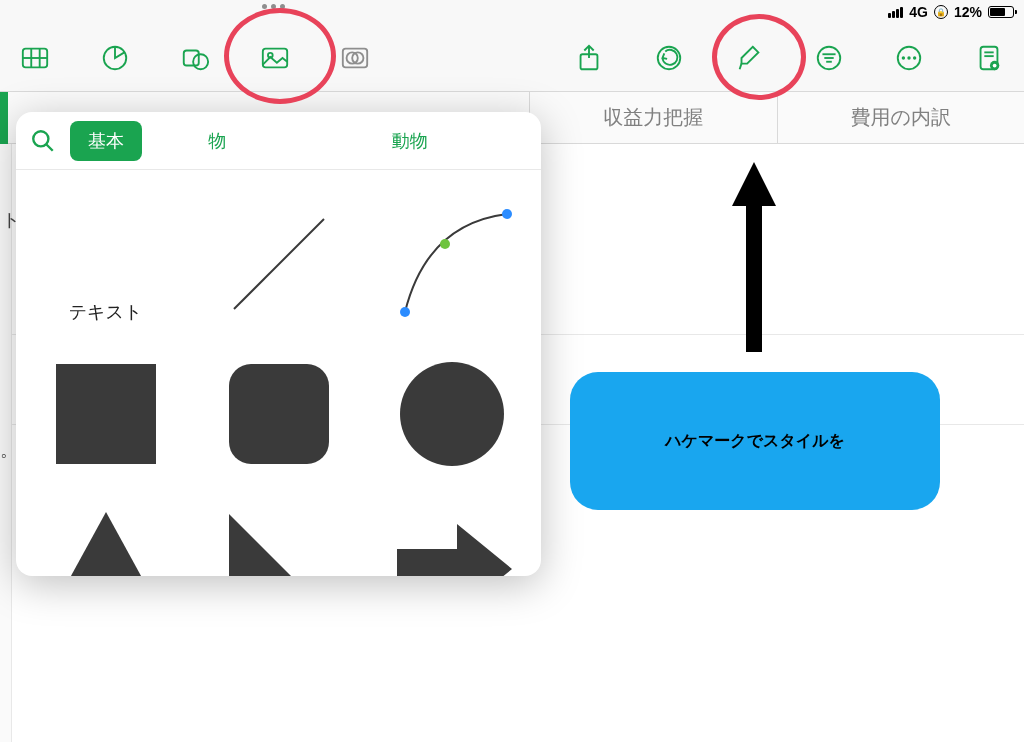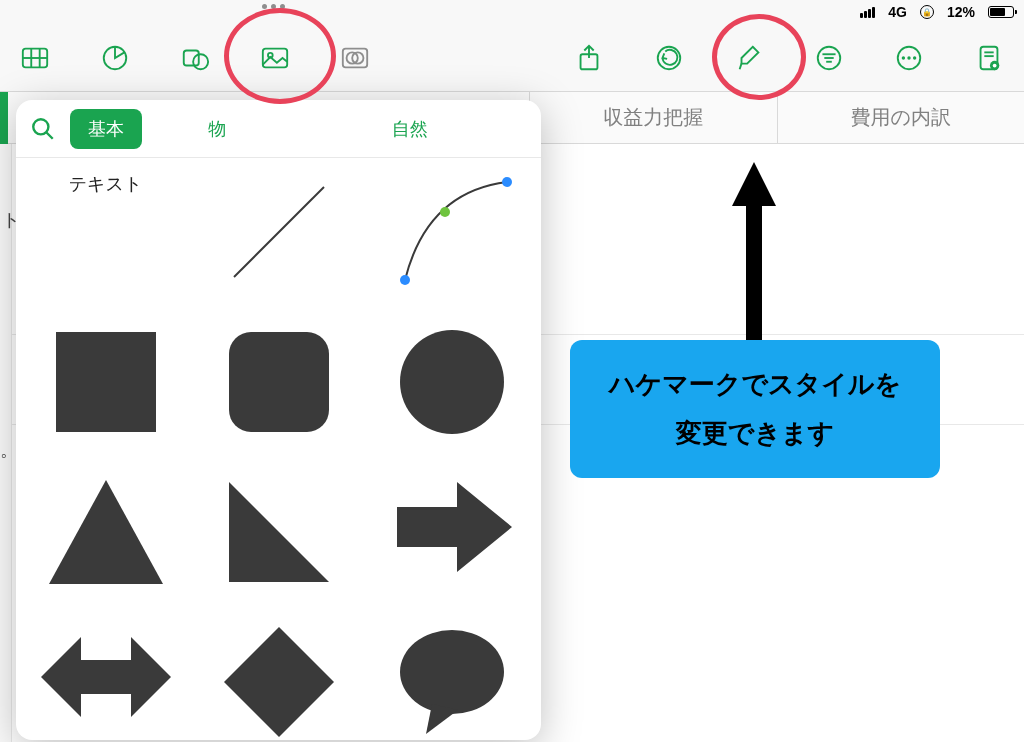--- a/index.html
+++ b/index.html
@@ -1,17 +1,17 @@
 <!DOCTYPE html>
 <html><head>
 <meta charset="utf-8">
 <style>
 *{margin:0;padding:0;box-sizing:border-box;font-family:-apple-system,BlinkMacSystemFont,"Hiragino Sans","Helvetica Neue",sans-serif}
 body{width:1024px;height:742px;background:#f8f8f8;position:relative;overflow:hidden}
-.status-bar{position:absolute;top:0;right:0;height:24px;display:flex;align-items:center;gap:11px;padding:2px 10px;font-size:14px;font-weight:600}
+.status-bar{position:absolute;top:0;right:0;height:24px;display:flex;align-items:center;gap:4px;padding:2px 10px;font-size:14px;font-weight:600}
 .status-bar .signal{display:flex;align-items:flex-end;gap:1px;margin-right:2px}
 .status-bar .signal span{width:3px;background:#000;border-radius:1px}
 .status-bar .signal span:nth-child(1){height:5px}
 .status-bar .signal span:nth-child(2){height:7px}
 .status-bar .signal span:nth-child(3){height:9px}
 .status-bar .signal span:nth-child(4){height:11px}
 .battery-icon{width:26px;height:12px;border:1.5px solid #000;border-radius:3px;position:relative;margin-left:2px}
 .battery-icon::after{content:"";position:absolute;right:-4px;top:3px;width:2px;height:4px;background:#000;border-radius:0 1px 1px 0}
 .battery-fill{position:absolute;left:1px;top:1px;bottom:1px;width:62%;background:#000;border-radius:1px}
 .lock-ring{width:14px;height:14px;border:1.5px solid #000;border-radius:50%;display:inline-flex;align-items:center;justify-content:center;font-size:8px;margin:0 2px}
@@ -25,37 +25,37 @@
 .grey-stroke{stroke:#8e8e8e;stroke-width:2;fill:none}
 
 .dots{position:absolute;top:4px;left:262px;display:flex;gap:4px}
 .dots span{width:5px;height:5px;border-radius:50%;background:#8e8e8e}
 
 .tabs{position:absolute;top:92px;left:0;right:0;height:52px;display:flex;background:#fafafa;border-bottom:1px solid #d9d9d9}
 .tab{flex:1;display:flex;align-items:center;justify-content:center;font-size:20px;color:#808080;border-right:1px solid #d9d9d9}
 .tab:last-child{border-right:none}
 .active-handle{position:absolute;top:92px;left:0;width:8px;height:52px;background:#1aa450}
 
-.popover{position:absolute;top:100px;left:16px;width:525px;height:640px;background:#fff;border-radius:16px;box-shadow:0 8px 40px rgba(0,0,0,.25);overflow:hidden}
+.popover{position:absolute;top:112px;left:16px;width:525px;height:464px;background:#fff;border-radius:16px;box-shadow:0 8px 40px rgba(0,0,0,.25);overflow:hidden}
 .popover-arrow{position:absolute;top:-12px;left:250px;width:0;height:0;border-left:14px solid transparent;border-right:14px solid transparent;border-bottom:14px solid #fff}
 .pop-tabs{height:58px;display:flex;align-items:center;gap:0;padding:0 14px;border-bottom:1px solid #e8e8e8}
 .search-ic{width:26px;height:26px;margin-right:14px;cursor:pointer}
 .pill{background:#1aa450;color:#fff;border-radius:8px;padding:8px 18px;font-size:18px;font-weight:500}
 .pop-tab{color:#1aa450;font-size:18px;padding:8px 12px;cursor:pointer;flex:1;text-align:center}
 .shapes-grid{display:grid;grid-template-columns:repeat(3,1fr);gap:10px;padding:14px 8px}
-.shape-cell{height:140px;display:flex;align-items:flex-start;justify-content:center;cursor:pointer}
+.shape-cell{height:140px;display:flex;align-items:flex-end;justify-content:center;cursor:pointer}
 .shape-cell .label{font-size:18px;color:#222}
 .dark{fill:#3a3a3a}
 
 .circle-anno{position:absolute;border:5px solid #e8435a;border-radius:50%;pointer-events:none}
 .anno1{top:8px;left:224px;width:112px;height:96px}
 .anno2{top:14px;left:712px;width:94px;height:86px}
 
 .arrow-anno{position:absolute;top:162px;left:732px;width:44px;height:190px}
-.callout{position:absolute;top:340px;left:570px;width:370px;height:138px;background:#19a6ef;border-radius:12px;display:flex;flex-direction:column;align-items:center;justify-content:center;font-size:26px;font-weight:600;color:#000;line-height:1.9;padding:10px}
+.callout{position:absolute;top:372px;left:570px;width:370px;height:138px;background:#19a6ef;border-radius:28px;display:flex;flex-direction:column;align-items:center;justify-content:center;font-size:16px;font-weight:600;color:#000;line-height:1.9;padding:10px}
 
 .left-edge{position:absolute;top:144px;left:0;width:12px;bottom:0;background:#fafafa;border-right:1px solid #e8e8e8}
 .left-edge span{position:absolute;font-size:18px;color:#444}
 .row-divider{position:absolute;left:0;right:0;height:1px;background:#e8e8e8}
 
 .main-area{position:absolute;top:144px;left:0;right:0;bottom:0;background:#fff}
 </style>
 </head>
 <body>
 
@@ -183,21 +183,21 @@
 
 <div class="popover">
   <div class="popover-arrow"></div>
   <div class="pop-tabs">
     <svg class="search-ic" viewBox="0 0 24 24">
         <circle cx="10" cy="10" r="7" stroke="#1aa450" stroke-width="2.2" fill="none"></circle>
         <line x1="15" y1="15" x2="21" y2="21" stroke="#1aa450" stroke-width="2.2"></line>
       </svg>
     <span class="pill">基本</span>
     <span class="pop-tab" style="flex:0.6">物</span>
-    <span class="pop-tab">自然</span>
+    <span class="pop-tab">動物</span>
   </div>
   <div class="shapes-grid">
     <div class="shape-cell">
         <span class="label">テキスト</span>
       </div>
     <div class="shape-cell">
         <svg width="120" height="120">
           <line x1="15" y1="105" x2="105" y2="15" stroke="#3a3a3a" stroke-width="2"></line>
         </svg>
       </div>
@@ -264,14 +264,13 @@
 
 <div class="circle-anno anno1"></div>
 <div class="circle-anno anno2"></div>
 
 <svg class="arrow-anno" viewBox="0 0 44 190">
   <polygon points="22,0 44,44 30,44 30,190 14,190 14,44 0,44" fill="#000"></polygon>
 </svg>
 
 <div class="callout">
   <div>ハケマークでスタイルを</div>
-  <div>変更できます</div>
 </div>
 
 </body></html>

